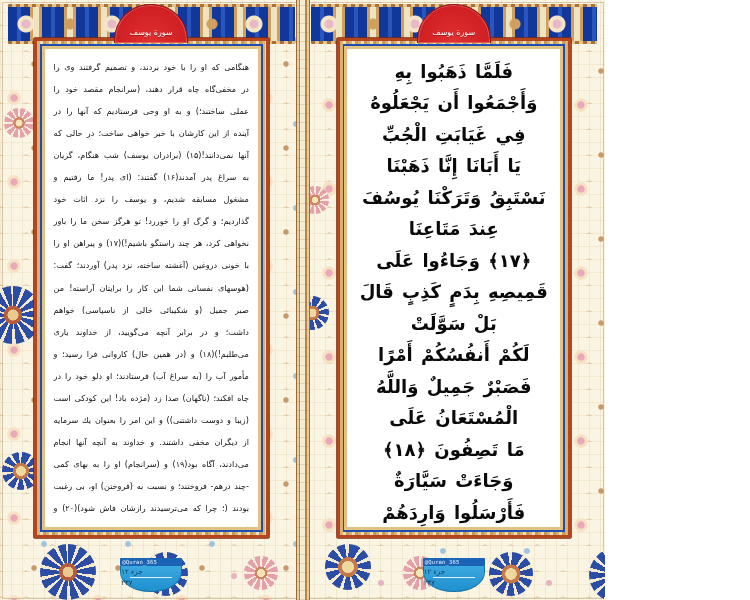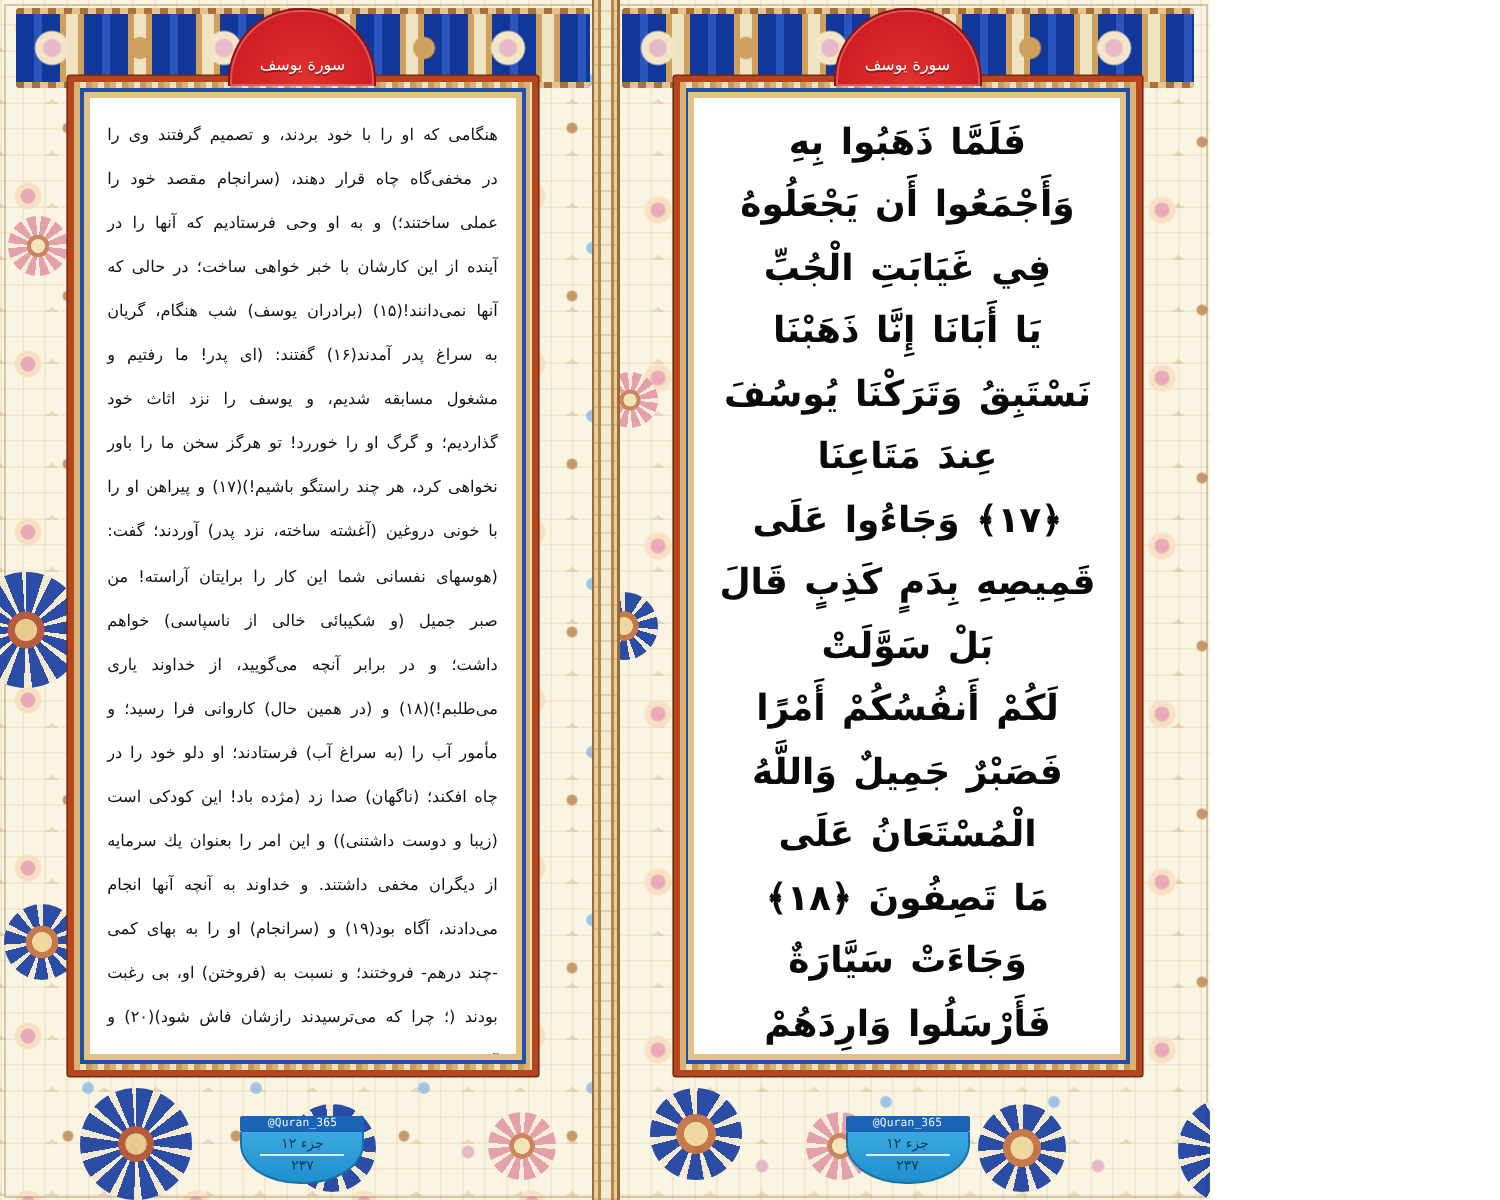--- a/index.html
+++ b/index.html
@@ -242,21 +242,21 @@
   }
 
   
   .footer-badge {
     position: absolute;
     bottom: 8px;
     left: 50%;
     transform: translateX(-50%);
     width: 62px;
     z-index: 7;
-    text-align: center;
+    text-align: left;
   }
   .footer-handle {
     background: #1b63b5;
     color: #eaf3ff;
     font-size: 5.6px;
     line-height: 8px;
     letter-spacing: .1px;
     font-family: "DejaVu Sans Mono", monospace;
     border-radius: 1px;
     padding: 0 2px;

